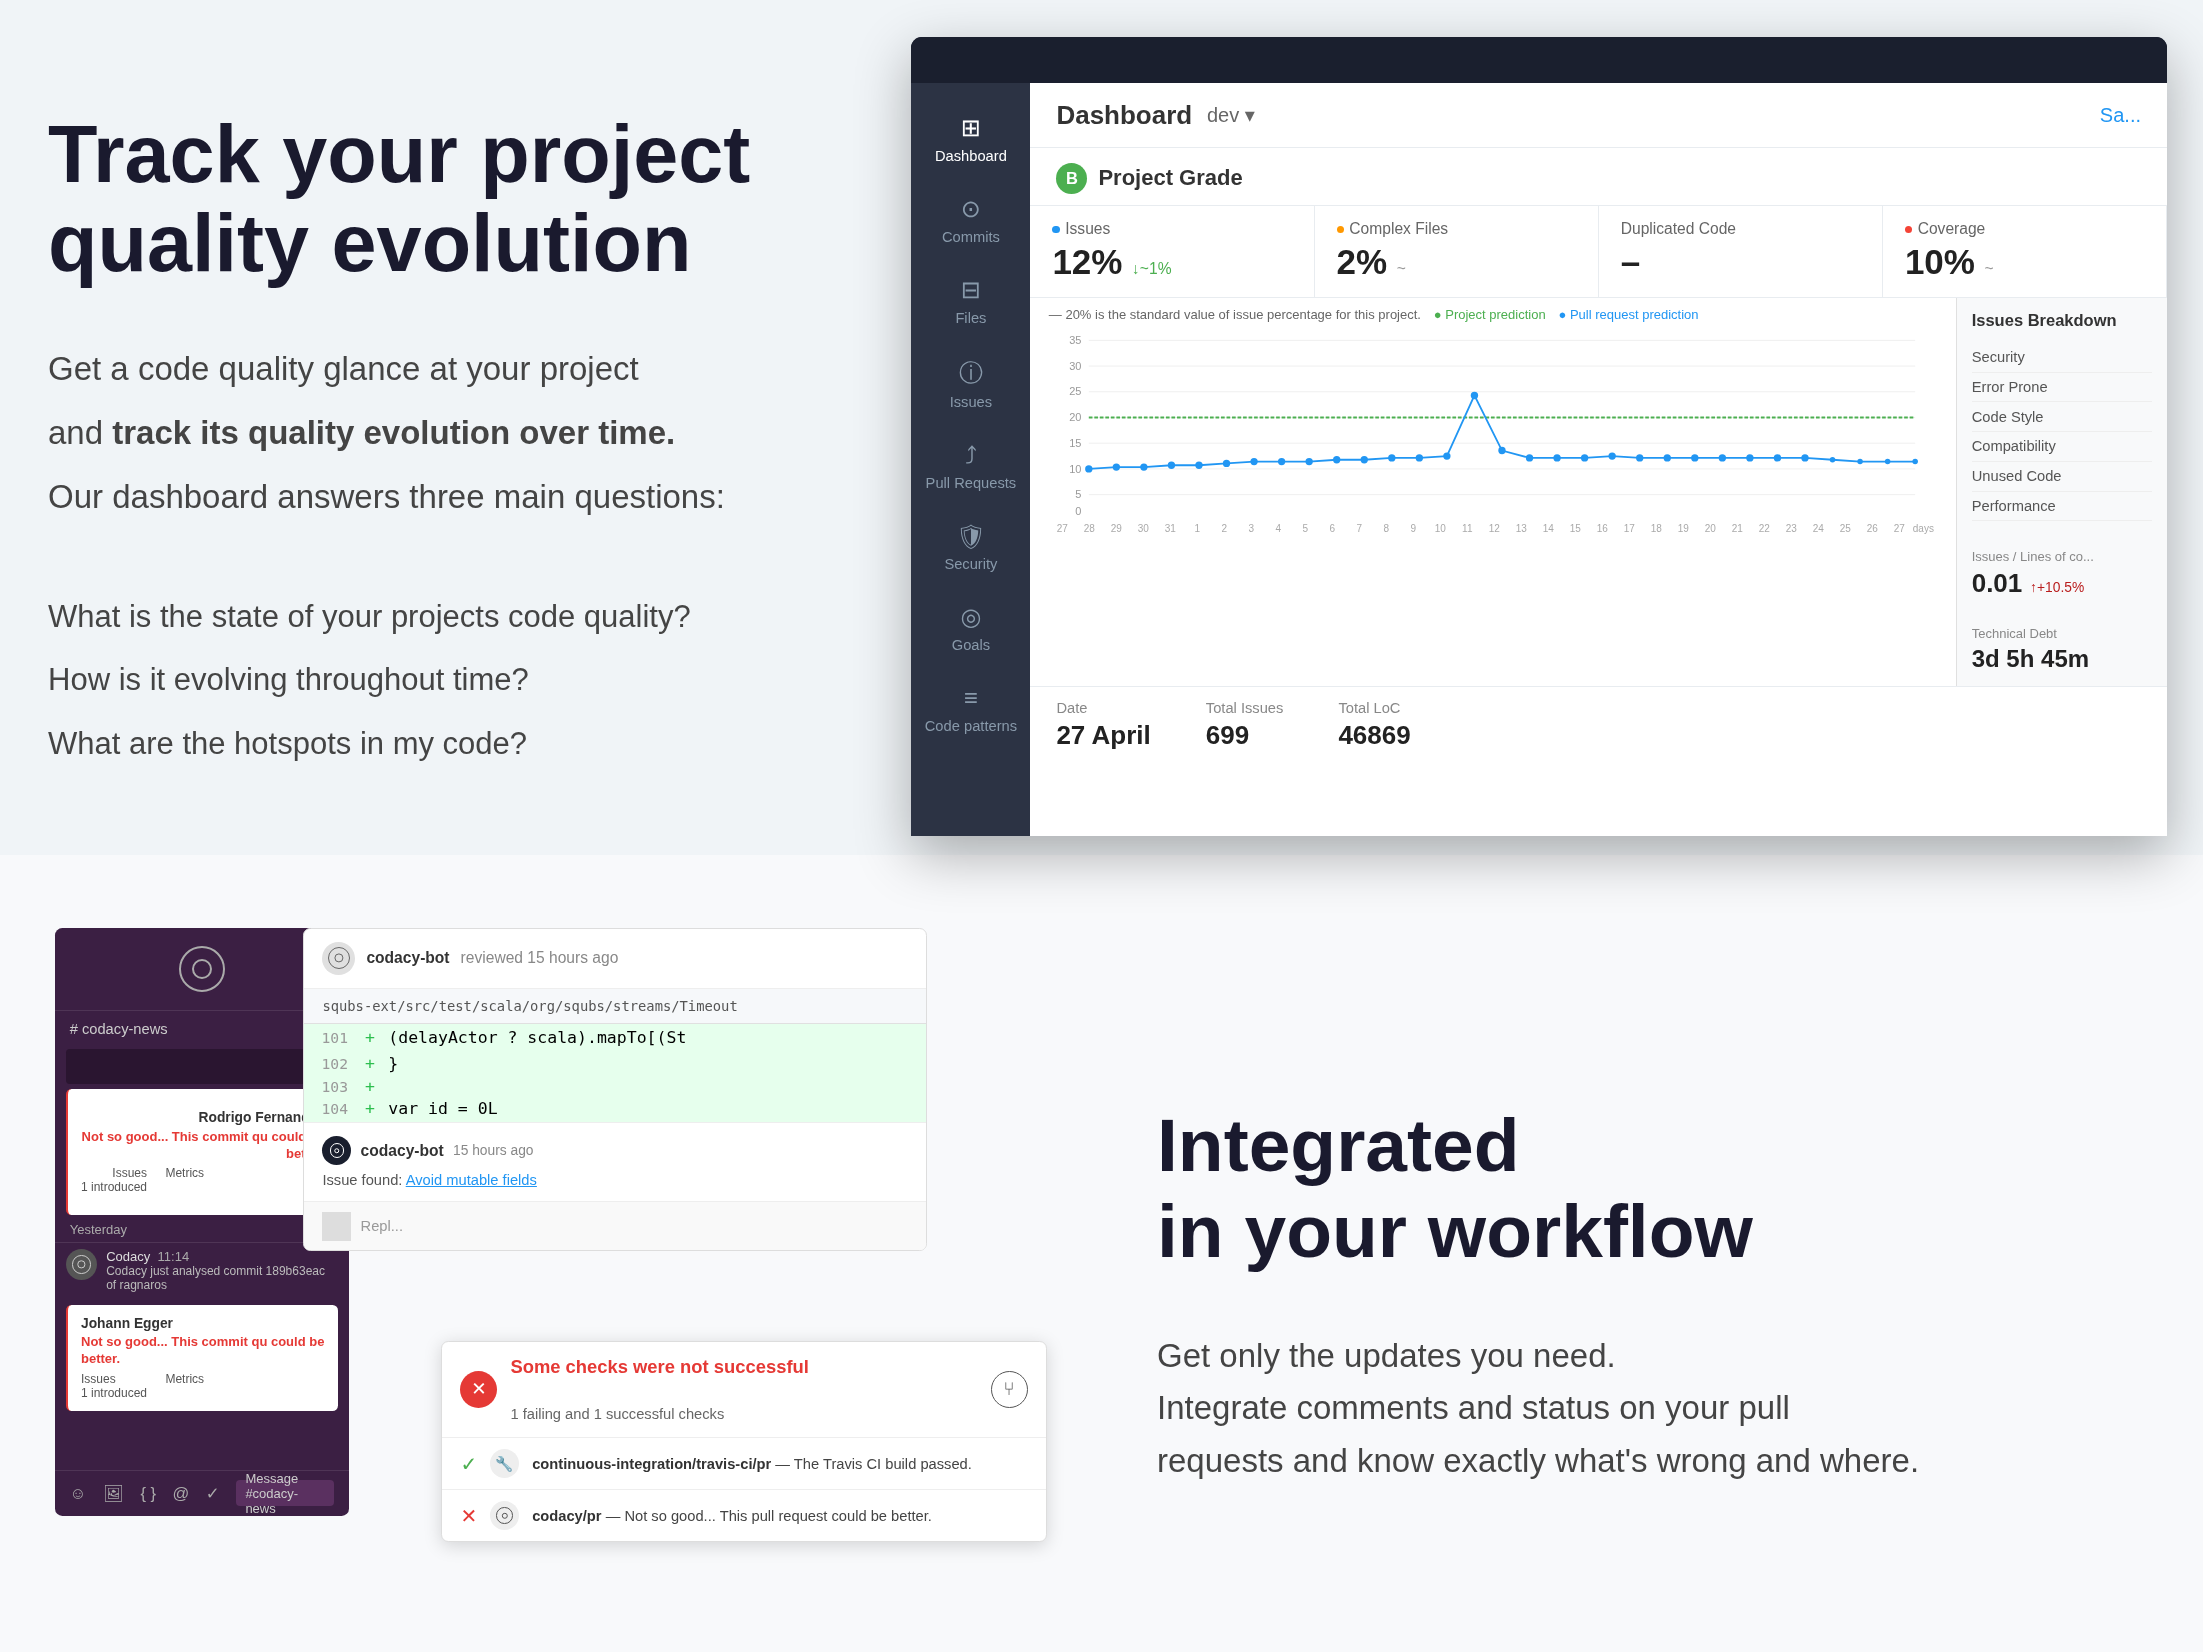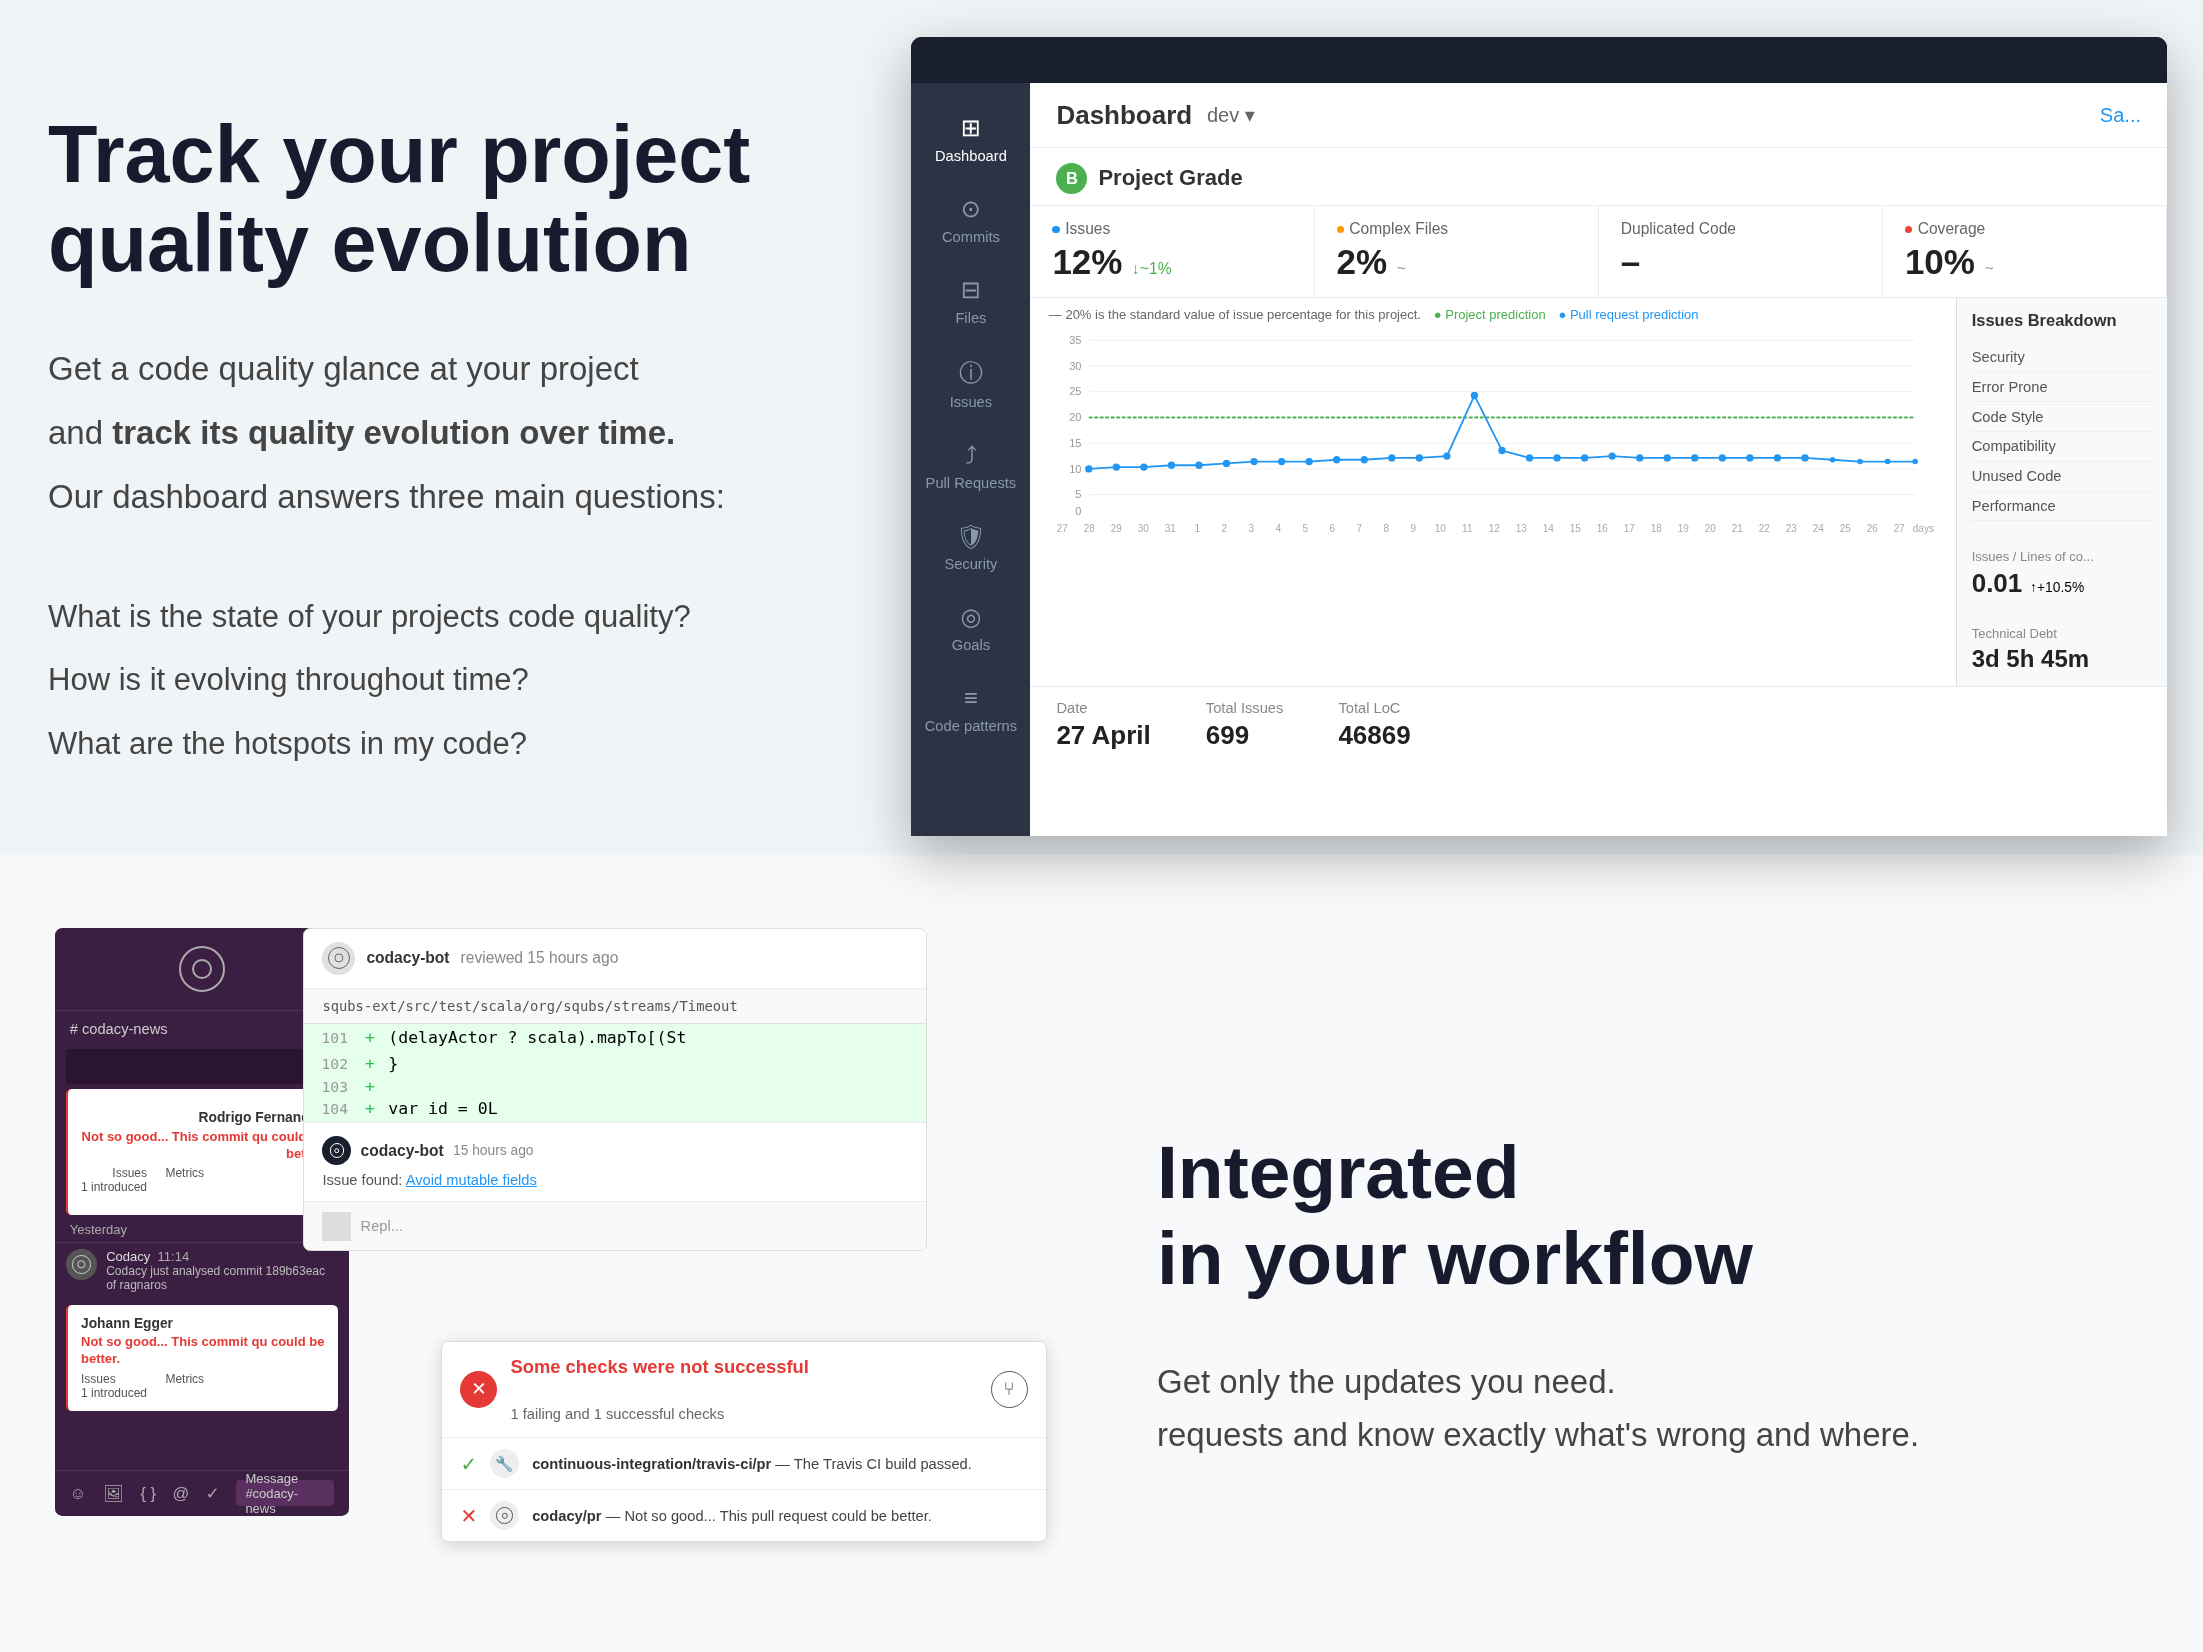--- a/index.html
+++ b/index.html
@@ -577,21 +577,21 @@
     }
 
     .rb-extra .rb-big-val {
       font-size: 26px;
       font-weight: 700;
       color: #222;
     }
 
     .rb-extra .rb-change {
       font-size: 13.8px;
-      color: #000000;
+      color: #b91c1c;
       margin-left: 3.7px;
     }
 
     .rb-extra .rb-debt-val {
       font-size: 24px;
       font-weight: 700;
       color: #222;
     }
   </style>
 </head>
@@ -1018,16 +1018,17 @@
 
     </div>
   </div>
 
   <div class="bottom-right">
     <h2>
       <span>Integrated</span><br>
       <span>in your workflow</span>
     </h2>
     <p>Get only the updates you need.</p>
+    <p>Integrate comments and status on your pull</p>
     <p>requests and know exactly what's wrong and where.</p>
   </div>
 </div>
 
 
 </body></html>

